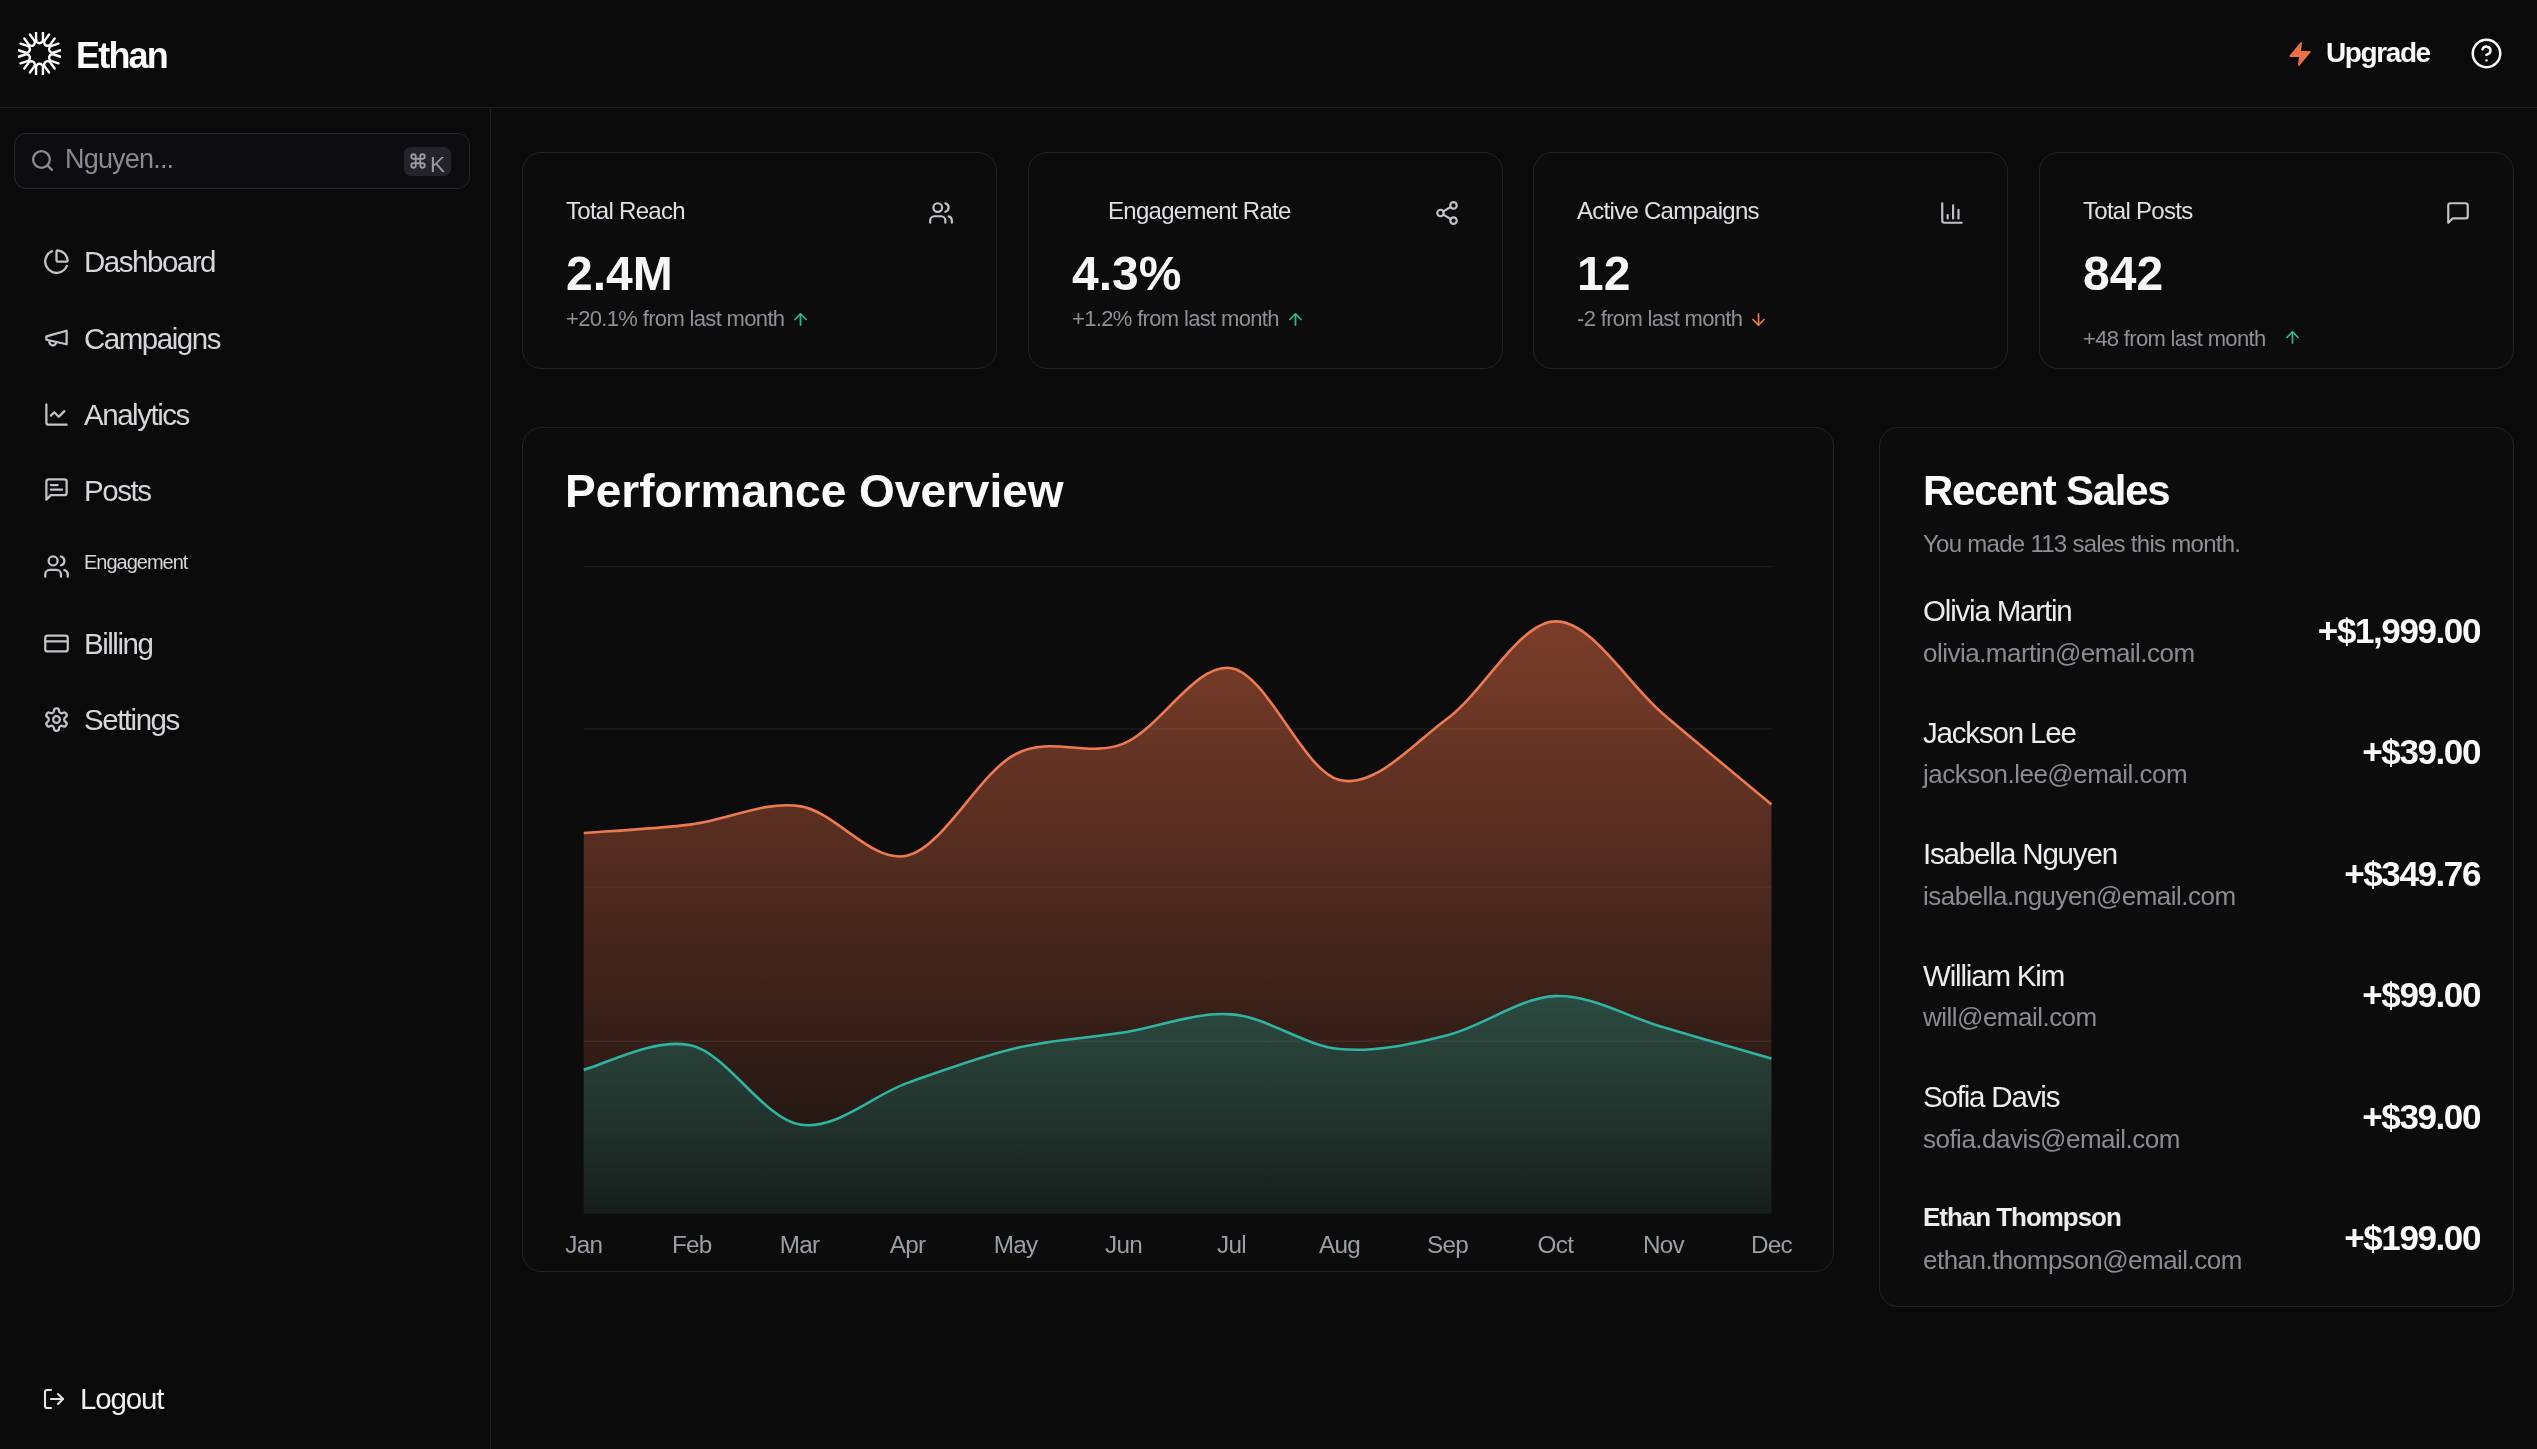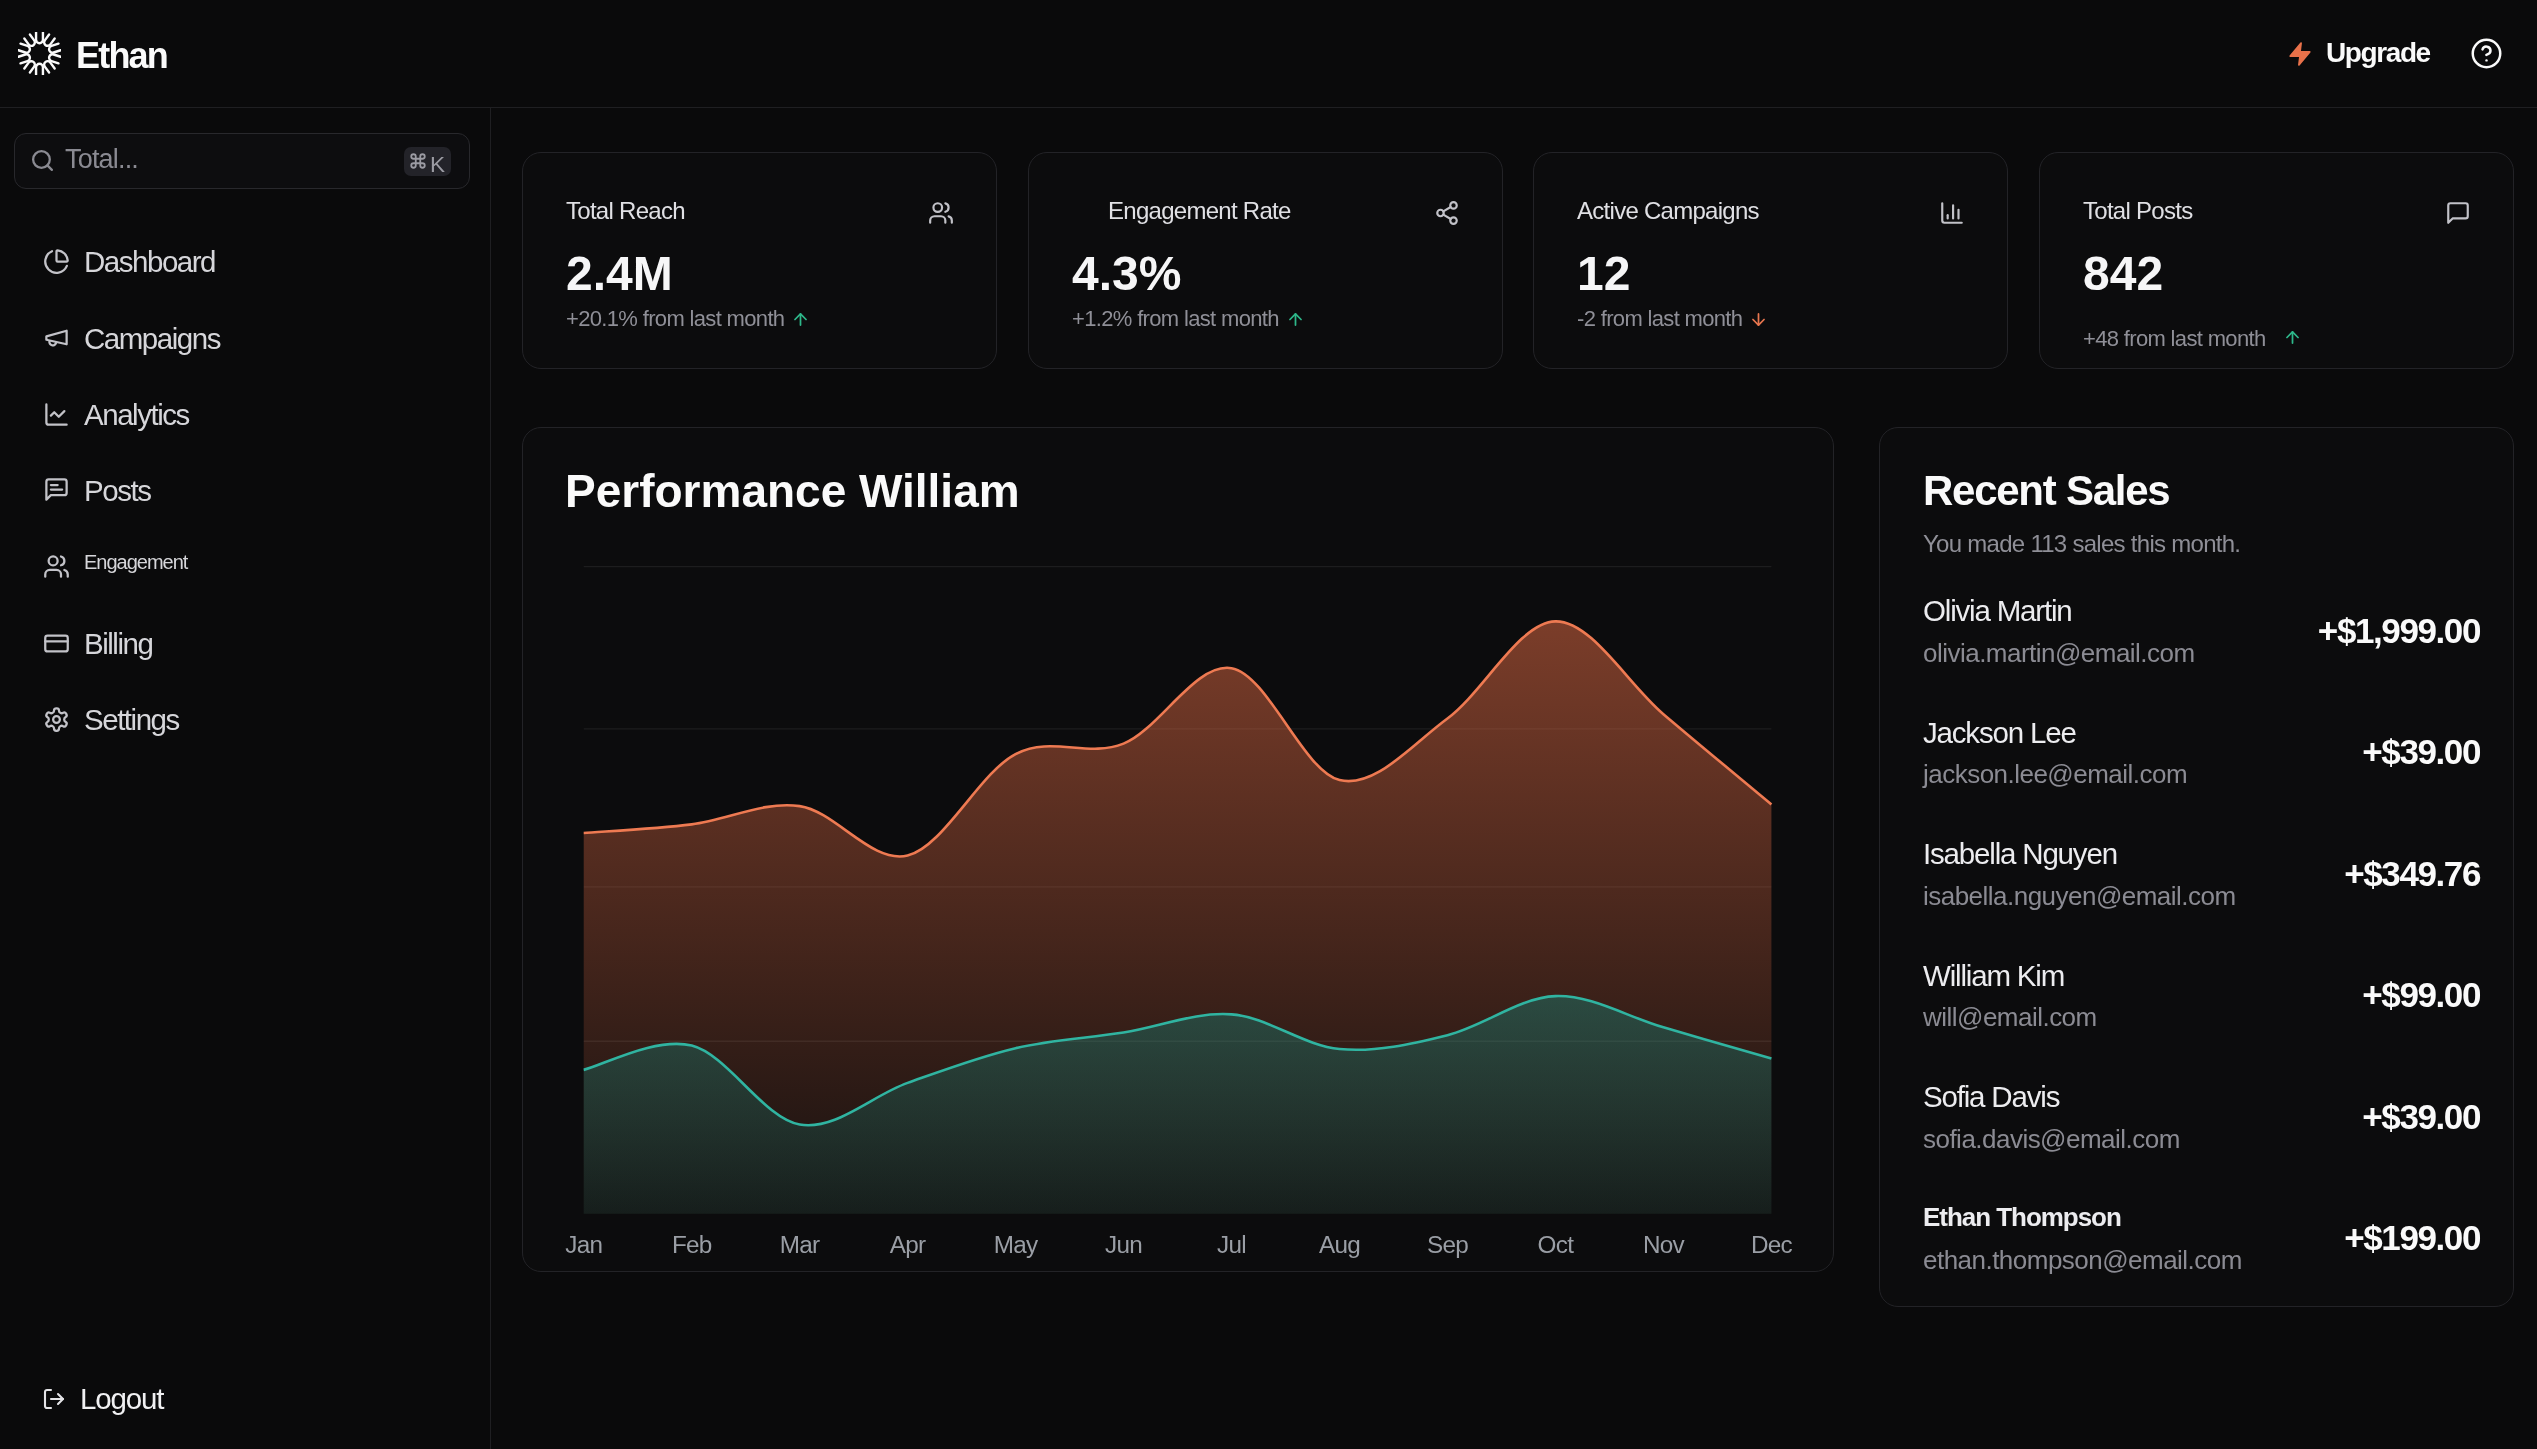--- a/index.html
+++ b/index.html
@@ -58,21 +58,21 @@
     <path d="M9.09 9a3 3 0 0 1 5.83 1c0 2-3 3-3 3"></path>
     <path d="M12 17h.01"></path>
   </svg>
 
 <div class="abs" style="left:0;top:108px;width:491px;height:1342px;border-right:1.7px solid #1f1f22"></div>
 <div class="abs" style="left:14px;top:133px;width:456px;height:56px;border:1.7px solid #28282c;border-radius:12px;background:#0d0d0f"></div>
 <svg class="abs" style="left:30px;top:148px" width="25" height="25" viewBox="0 0 24 24" fill="none" stroke="#8a8a92" stroke-width="2.2" stroke-linecap="round">
     <circle cx="11" cy="11" r="8"></circle>
     <path d="m21 21-4.3-4.3"></path>
   </svg>
-<div class="txt" style="left:65px;top:146px;font-size:27px;letter-spacing:-0.03em;color:#8a8a92">Total...</div>
+<div class="txt" style="left:65px;top:146px;font-size:27px;letter-spacing:-0.03em;color:#8a8a92">Nguyen...</div>
 <div class="abs" style="left:404px;top:147px;width:47px;height:29px;background:#232329;border-radius:7px"></div>
 <svg class="abs" style="left:409px;top:152px" width="18" height="18" viewBox="0 0 24 24" fill="none" stroke="#9b9ba3" stroke-width="2.4" stroke-linecap="round" stroke-linejoin="round">
     <path d="M15 6v12a3 3 0 1 0 3-3H6a3 3 0 1 0 3 3V6a3 3 0 1 0-3 3h12a3 3 0 1 0-3-3"></path>
   </svg>
 <div class="txt" style="left:430px;top:154px;font-size:22.6px;color:#9b9ba3">K</div>
 
 <div id="nav">
     <svg class="abs" style="left:43px;top:248px" width="27" height="27" viewBox="0 0 24 24" fill="none" stroke="#c2c2c8" stroke-width="2" stroke-linecap="round" stroke-linejoin="round">
       <path d="M21 12c.552 0 1.005-.449.95-.998a10 10 0 0 0-8.953-8.951c-.55-.055-.998.398-.998.95v8a1 1 0 0 0 1 1z"></path>
       <path d="M21.21 15.89A10 10 0 1 1 8 2.83"></path>
@@ -179,21 +179,21 @@
     <div class="abs" style="left:2083px;top:328px;display:flex;align-items:flex-start;gap:17px">
       <span style="font-size:22px;line-height:1;letter-spacing:-0.03em;color:#8f8f97;white-space:nowrap">+48 from last month</span>
       <svg width="19" height="19" viewBox="0 0 24 24" fill="none" stroke="#2eb88a" stroke-width="2.2" stroke-linecap="round" stroke-linejoin="round">
         <path d="M12 19V5"></path>
         <path d="m5 12 7-7 7 7"></path>
       </svg>
     </div>
   </div>
 
 <div class="card" style="left:522px;top:427px;width:1312px;height:845px"></div>
-<div class="txt" style="left:565px;top:468px;font-size:46px;font-weight:700;color:#fafafa">Performance William</div>
+<div class="txt" style="left:565px;top:468px;font-size:46px;font-weight:700;color:#fafafa">Performance Overview</div>
 <svg class="abs" style="left:522px;top:427px" width="1312" height="845" viewBox="0 0 1512 974" fill="none">
   <defs>
     <linearGradient id="go" x1="0" y1="0" x2="0" y2="1">
       <stop offset="0" stop-color="#ea6e46" stop-opacity="0.50"></stop>
       <stop offset="1" stop-color="#ea6e46" stop-opacity="0.05"></stop>
     </linearGradient>
     <linearGradient id="gt" x1="0" y1="0" x2="0" y2="1">
       <stop offset="0" stop-color="#0d9488" stop-opacity="0.36"></stop>
       <stop offset="1" stop-color="#0d9488" stop-opacity="0.10"></stop>
     </linearGradient>

